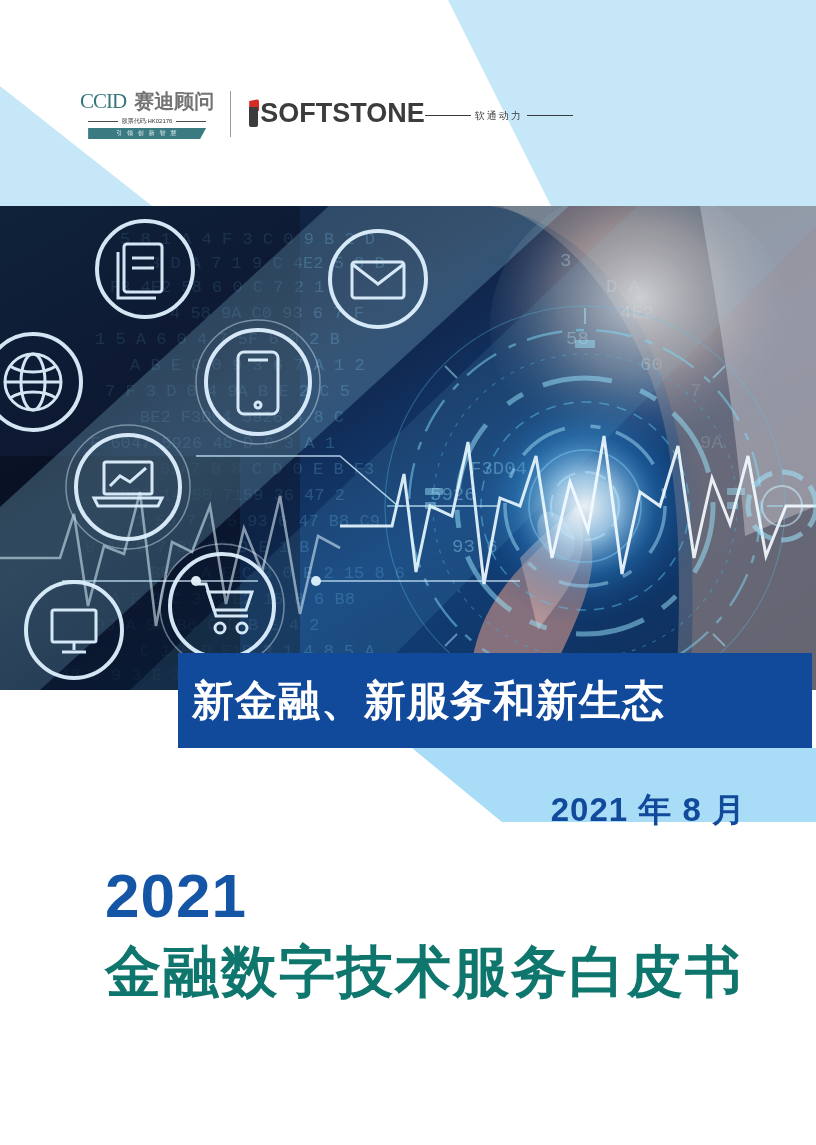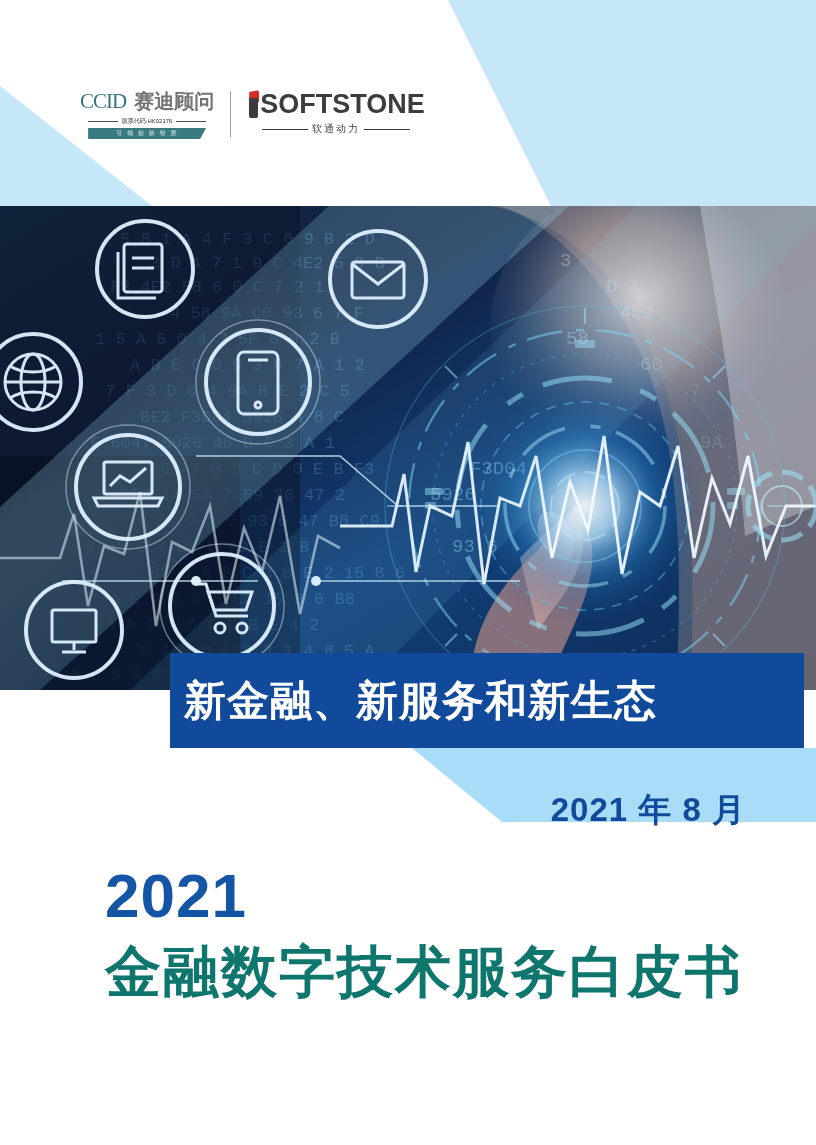--- a/index.html
+++ b/index.html
@@ -47,21 +47,21 @@
     z-index: 2;
     background: #0b1c33;
   }
   .hero svg { display: block; width: 816px; height: 484px; }
 
   
 
   
   .banner {
     position: absolute;
-    left: 170px; top: 653px;
+    left: 178px; top: 653px;
     width: 634px; height: 95px;
     background: #11499b;
     z-index: 5;
     display: flex;
     align-items: center;
   }
   .banner-title {
     color: #ffffff;
     font-size: 42px;
     font-weight: bold;
@@ -171,21 +171,21 @@
     letter-spacing: 1.6px;
     text-align: center;
     line-height: 11px;
     white-space: nowrap;
     overflow: hidden;
   }
   .logo-divider {
     width: 1px; height: 46px;
     background: #9b9b9b;
   }
-  .logo-iss { display: flex; flex-direction: column; align-items: center; }
+  .logo-iss { display: flex; flex-direction: row; align-items: center; }
   .iss-word {
     display: flex;
     align-items: flex-start;
     font-size: 27px;
     font-weight: bold;
     color: #3c3c3c;
     letter-spacing: -0.3px;
     line-height: 1;
   }
   .iss-i {

